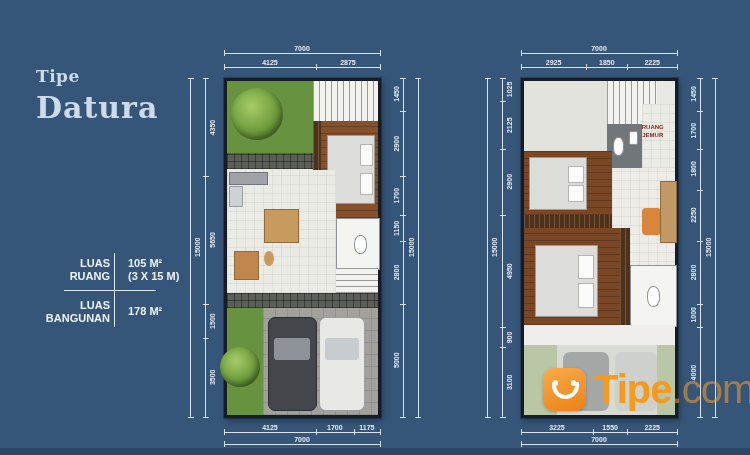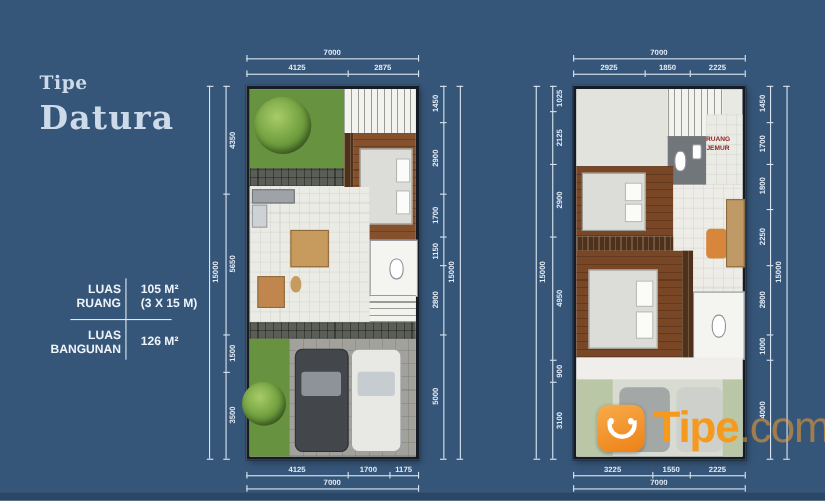--- a/index.html
+++ b/index.html
@@ -92,21 +92,21 @@
         <span>105 M²</span>
         <span>(3 X 15 M)</span>
       </div>
     </div>
     <div class="spec-row" style="top:42px;">
       <div class="spec-label">
         <span>LUAS</span>
         <span>BANGUNAN</span>
       </div>
       <div class="spec-value">
-        <span>126 M²</span>
+        <span>178 M²</span>
       </div>
     </div>
     <div class="cross-v"></div>
     <div class="cross-h"></div>
   </div>
 
   <div class="plan" style="left:224px;top:78px;width:157px;height:340px;">
     <div class="room grass" style="left:0;top:0;width:57%;height:26%;">
       <div class="tree" style="position:absolute;left:5%;top:8%;width:52px;height:52px;"></div>
     </div>

